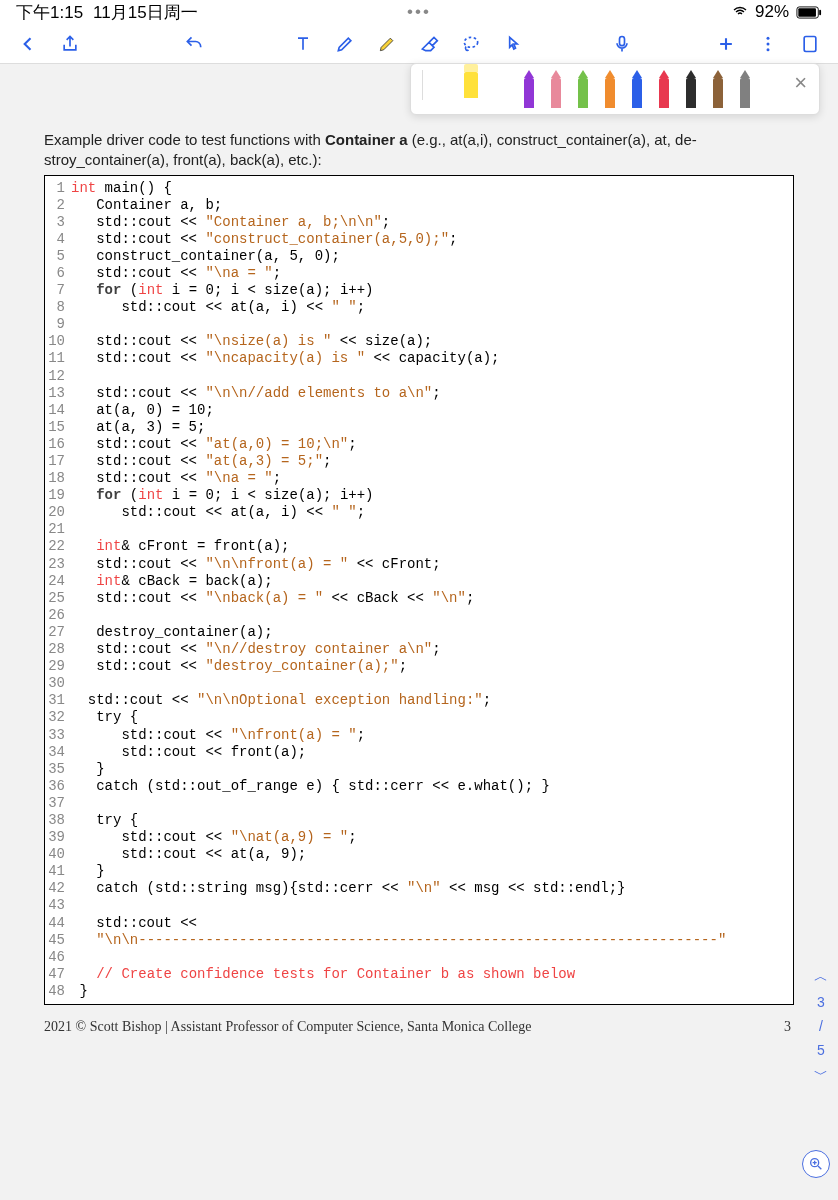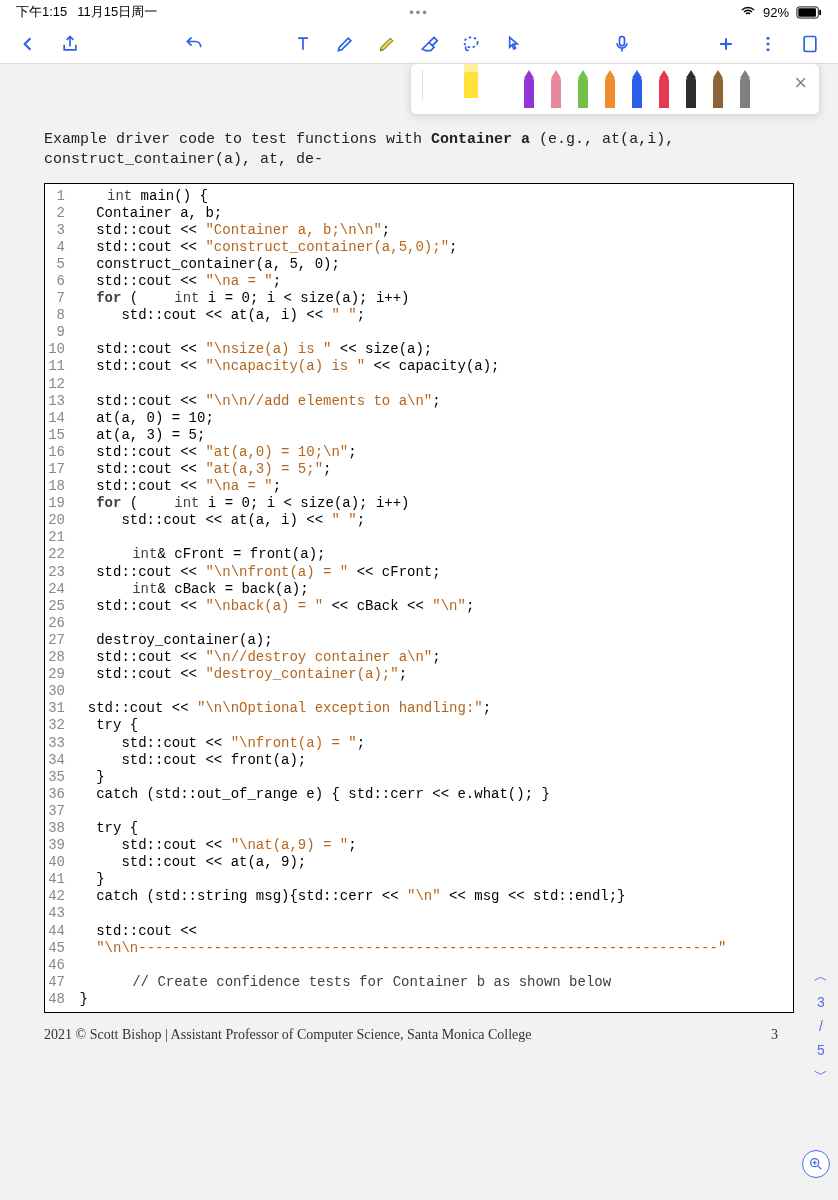--- a/index.html
+++ b/index.html
@@ -11,21 +11,21 @@
       overflow: hidden;
       position: relative;
     }
     .status-bar {
       height: 24px;
       background: #fff;
       display: flex;
       align-items: center;
       justify-content: space-between;
       padding: 0 16px;
-      font-size: 13px;
+      font-size: 17px;
       color: #000;
       text-align: right;
     }
     .status-left { display: flex; gap: 10px; }
     .status-center { position: absolute; left: 50%; transform: translateX(-50%); letter-spacing: 2px; color:#888;}
     .status-right { display: flex; align-items: center; gap: 7px; }
     .wifi, .battery { display: inline-flex; align-items: center; }
     .toolbar {
       height: 40px;
       background: #fff;
@@ -67,45 +67,45 @@
     .divider-v { width:1px; height:30px; background:#ddd; align-self:center; margin:0 3px 6px 3px;}
     
     .content {
       margin-top: 66px;
       padding: 0 44px 0 44px;
     }
     .intro {
       font-size: 15px;
       line-height: 1.35;
       color: #222;
-      margin-bottom: 12px;
-      font-family: Liberation Mono, monospace;
+      margin-bottom: 4px;
+      font-family: Liberation Sans, sans-serif;
     }
     .intro b { font-weight: bold; }
     .code-box {
       border: 1px solid #000;
       background: #fff;
       font-family: "Courier New", monospace;
       font-size: 14px;
       line-height: 17.1px;
       white-space: pre;
       padding: 4px 0 4px 0;
     }
     .code-line { display: flex; }
     .ln { width: 26px; text-align: right; padding-right: 6px; color: #888; flex-shrink: 0;}
     .code { flex: 1; color:#000;}
-    .kw-teal { color: #404040; margin-left: 36px; }
+    .kw-teal { color: #ef4444; }
     .kw-blue { color: #404040; font-weight: bold;}
     .str { color: #b5651d; }
     .footer {
       font-size: 14px;
       color: #333;
       display: flex;
       justify-content: space-between;
-      padding: 14px 60px 0 44px;
+      padding: 14px 47px 0 44px;
       font-family: Georgia, serif;
     }
     
     .right-rail {
       position: absolute;
       right: 6px;
       top: 968px;
       display: flex;
       flex-direction: column;
       align-items: center;
@@ -277,20 +277,21 @@
         <div class="pen-tip" style="border-bottom-color: rgb(128, 128, 128);"></div>
         <div class="pen-body" style="background: rgb(128, 128, 128);"></div>
       </div>
     </div>
   <div class="close-x">×</div>
 </div>
 
 <div class="content">
   <div class="intro">
     <span>Example driver code to test functions with </span><b>Container a</b><span> (e.g., at(a,i), construct_container(a), at, de-</span><br>
+    <span>stroy_container(a), front(a), back(a), etc.):</span>
   </div>
   <div class="code-box" id="code-box"><div class="code-line"><span class="ln">1</span><span class="code"><span class="kw-teal">int</span><span> main() {</span></span></div><div class="code-line"><span class="ln">2</span><span class="code"><span>   Container a, b;</span></span></div><div class="code-line"><span class="ln">3</span><span class="code"><span>   std::cout &lt;&lt; </span><span class="str">"Container a, b;\n\n"</span><span>;</span></span></div><div class="code-line"><span class="ln">4</span><span class="code"><span>   std::cout &lt;&lt; </span><span class="str">"construct_container(a,5,0);"</span><span>;</span></span></div><div class="code-line"><span class="ln">5</span><span class="code"><span>   construct_container(a, 5, 0);</span></span></div><div class="code-line"><span class="ln">6</span><span class="code"><span>   std::cout &lt;&lt; </span><span class="str">"\na = "</span><span>;</span></span></div><div class="code-line"><span class="ln">7</span><span class="code"><span>   </span><span class="kw-blue">for</span><span> (</span><span class="kw-teal">int</span><span> i = 0; i &lt; size(a); i++)</span></span></div><div class="code-line"><span class="ln">8</span><span class="code"><span>      std::cout &lt;&lt; at(a, i) &lt;&lt; </span><span class="str">" "</span><span>;</span></span></div><div class="code-line"><span class="ln">9</span><span class="code"><span></span></span></div><div class="code-line"><span class="ln">10</span><span class="code"><span>   std::cout &lt;&lt; </span><span class="str">"\nsize(a) is "</span><span> &lt;&lt; size(a);</span></span></div><div class="code-line"><span class="ln">11</span><span class="code"><span>   std::cout &lt;&lt; </span><span class="str">"\ncapacity(a) is "</span><span> &lt;&lt; capacity(a);</span></span></div><div class="code-line"><span class="ln">12</span><span class="code"><span></span></span></div><div class="code-line"><span class="ln">13</span><span class="code"><span>   std::cout &lt;&lt; </span><span class="str">"\n\n//add elements to a\n"</span><span>;</span></span></div><div class="code-line"><span class="ln">14</span><span class="code"><span>   at(a, 0) = 10;</span></span></div><div class="code-line"><span class="ln">15</span><span class="code"><span>   at(a, 3) = 5;</span></span></div><div class="code-line"><span class="ln">16</span><span class="code"><span>   std::cout &lt;&lt; </span><span class="str">"at(a,0) = 10;\n"</span><span>;</span></span></div><div class="code-line"><span class="ln">17</span><span class="code"><span>   std::cout &lt;&lt; </span><span class="str">"at(a,3) = 5;"</span><span>;</span></span></div><div class="code-line"><span class="ln">18</span><span class="code"><span>   std::cout &lt;&lt; </span><span class="str">"\na = "</span><span>;</span></span></div><div class="code-line"><span class="ln">19</span><span class="code"><span>   </span><span class="kw-blue">for</span><span> (</span><span class="kw-teal">int</span><span> i = 0; i &lt; size(a); i++)</span></span></div><div class="code-line"><span class="ln">20</span><span class="code"><span>      std::cout &lt;&lt; at(a, i) &lt;&lt; </span><span class="str">" "</span><span>;</span></span></div><div class="code-line"><span class="ln">21</span><span class="code"><span></span></span></div><div class="code-line"><span class="ln">22</span><span class="code"><span>   </span><span class="kw-teal">int</span><span>&amp; cFront = front(a);</span></span></div><div class="code-line"><span class="ln">23</span><span class="code"><span>   std::cout &lt;&lt; </span><span class="str">"\n\nfront(a) = "</span><span> &lt;&lt; cFront;</span></span></div><div class="code-line"><span class="ln">24</span><span class="code"><span>   </span><span class="kw-teal">int</span><span>&amp; cBack = back(a);</span></span></div><div class="code-line"><span class="ln">25</span><span class="code"><span>   std::cout &lt;&lt; </span><span class="str">"\nback(a) = "</span><span> &lt;&lt; cBack &lt;&lt; </span><span class="str">"\n"</span><span>;</span></span></div><div class="code-line"><span class="ln">26</span><span class="code"><span></span></span></div><div class="code-line"><span class="ln">27</span><span class="code"><span>   destroy_container(a);</span></span></div><div class="code-line"><span class="ln">28</span><span class="code"><span>   std::cout &lt;&lt; </span><span class="str">"\n//destroy container a\n"</span><span>;</span></span></div><div class="code-line"><span class="ln">29</span><span class="code"><span>   std::cout &lt;&lt; </span><span class="str">"destroy_container(a);"</span><span>;</span></span></div><div class="code-line"><span class="ln">30</span><span class="code"><span></span></span></div><div class="code-line"><span class="ln">31</span><span class="code"><span>  std::cout &lt;&lt; </span><span class="str">"\n\nOptional exception handling:"</span><span>;</span></span></div><div class="code-line"><span class="ln">32</span><span class="code"><span>   try {</span></span></div><div class="code-line"><span class="ln">33</span><span class="code"><span>      std::cout &lt;&lt; </span><span class="str">"\nfront(a) = "</span><span>;</span></span></div><div class="code-line"><span class="ln">34</span><span class="code"><span>      std::cout &lt;&lt; front(a);</span></span></div><div class="code-line"><span class="ln">35</span><span class="code"><span>   }</span></span></div><div class="code-line"><span class="ln">36</span><span class="code"><span>   catch (std::out_of_range e) { std::cerr &lt;&lt; e.what(); }</span></span></div><div class="code-line"><span class="ln">37</span><span class="code"><span></span></span></div><div class="code-line"><span class="ln">38</span><span class="code"><span>   try {</span></span></div><div class="code-line"><span class="ln">39</span><span class="code"><span>      std::cout &lt;&lt; </span><span class="str">"\nat(a,9) = "</span><span>;</span></span></div><div class="code-line"><span class="ln">40</span><span class="code"><span>      std::cout &lt;&lt; at(a, 9);</span></span></div><div class="code-line"><span class="ln">41</span><span class="code"><span>   }</span></span></div><div class="code-line"><span class="ln">42</span><span class="code"><span>   catch (std::string msg){std::cerr &lt;&lt; </span><span class="str">"\n"</span><span> &lt;&lt; msg &lt;&lt; std::endl;}</span></span></div><div class="code-line"><span class="ln">43</span><span class="code"><span></span></span></div><div class="code-line"><span class="ln">44</span><span class="code"><span>   std::cout &lt;&lt;</span></span></div><div class="code-line"><span class="ln">45</span><span class="code"><span>   </span><span class="str">"\n\n---------------------------------------------------------------------"</span></span></div><div class="code-line"><span class="ln">46</span><span class="code"><span></span></span></div><div class="code-line"><span class="ln">47</span><span class="code"><span>   </span><span class="kw-teal">// Create confidence tests for Container b as shown below</span></span></div><div class="code-line"><span class="ln">48</span><span class="code"><span> }</span></span></div></div>
 </div>
 
 <div class="footer">
   <span>2021 © Scott Bishop | Assistant Professor of Computer Science, Santa Monica College</span>
   <span>3</span>
 </div>
 
 <div class="right-rail">

